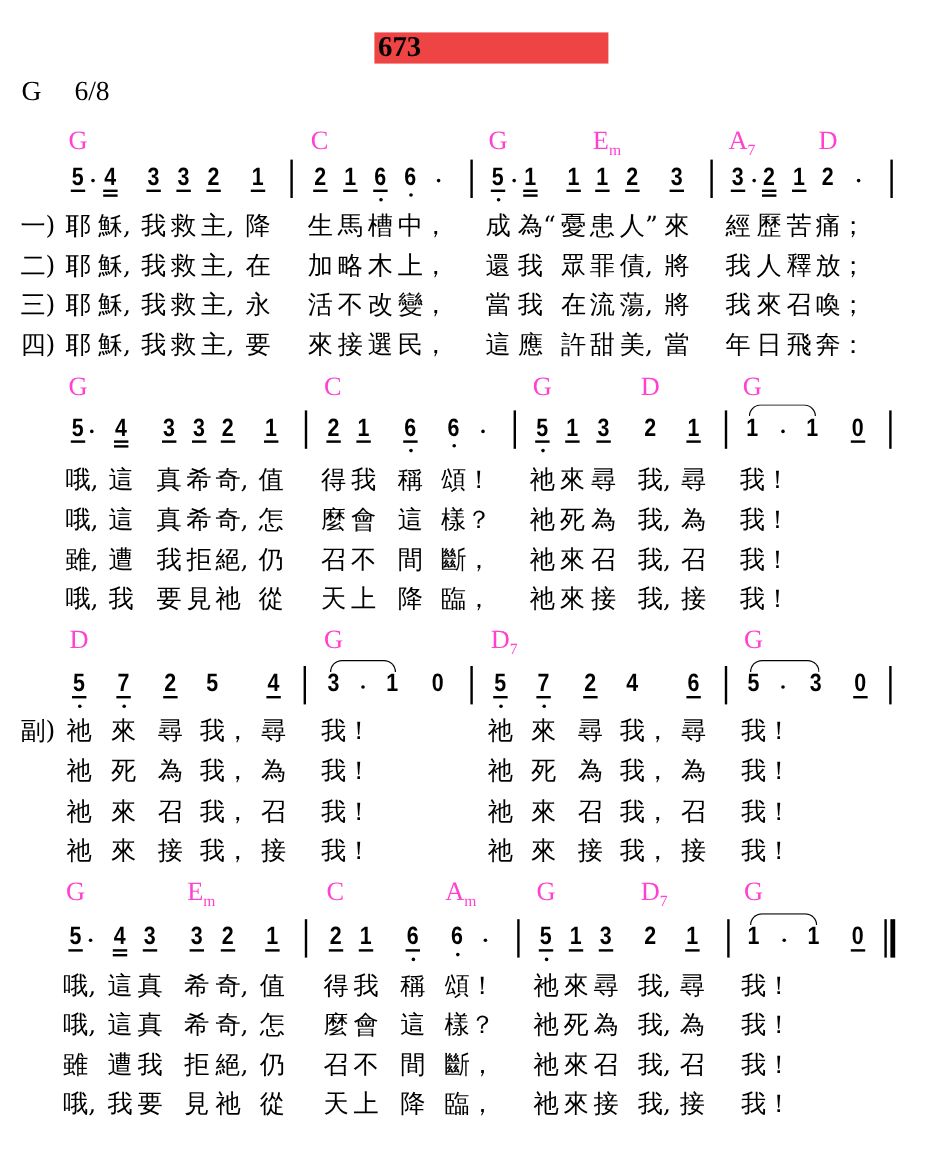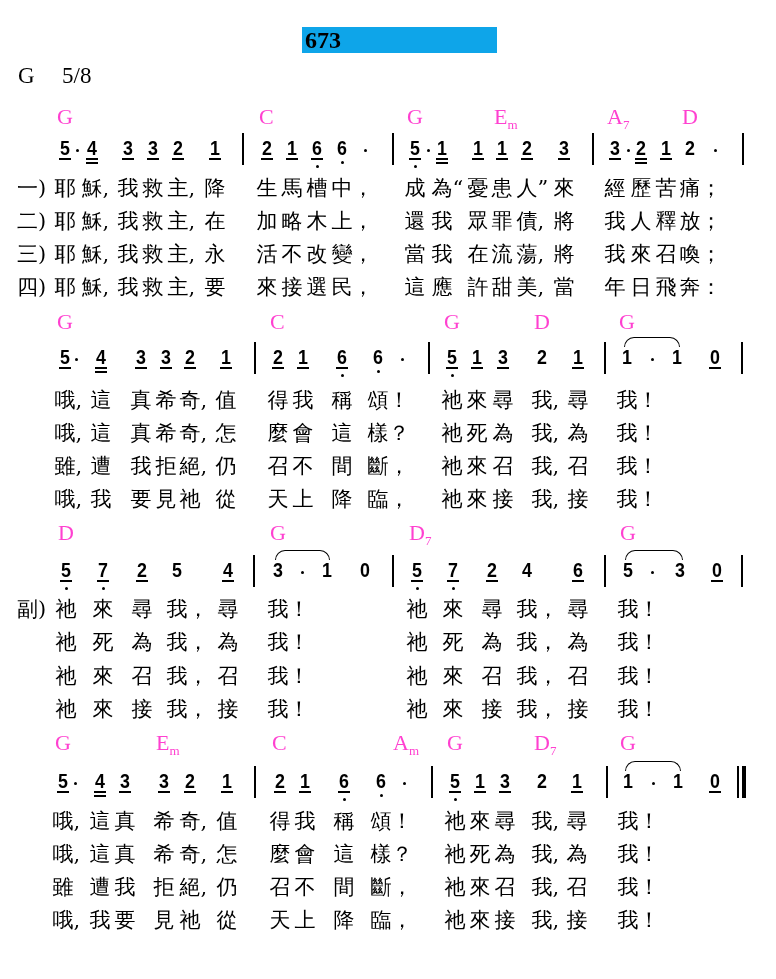--- a/index.html
+++ b/index.html
@@ -6,25 +6,25 @@
     #page {
       position: relative;
       width: 776px;
       height: 979px;
       overflow: hidden;
       background: #ffffff;
       color: #000000;
     }
     .title {
       position: absolute;
-      left: 302px;
+      left: 312px;
       top: 27px;
       width: 195px;
       height: 26px;
-      background: #0ea5e9;
+      background: #ef4444;
       display: flex;
       align-items: center;
       gap: 10px;
       padding-left: 3px;
       box-sizing: border-box;
       white-space: nowrap;
     }
     .title-num {
       font-family: "Liberation Serif", serif;
       font-weight: bold;
@@ -124,21 +124,21 @@
   </style>
 </head>
 <body>
 
 <div id="page">
   <div class="title">
     <span class="title-num">673</span>
   </div>
   <div class="keysig">
     <span class="key">G</span>
-    <span class="time">5/8</span>
+    <span class="time">6/8</span>
   </div>
   <div id="score">
       <div class="system">
         <div class="chord" style="left: 57px; top: 105px; color: rgb(255, 64, 208);"><span class="root">G</span></div>
         <div class="chord" style="left: 259px; top: 105px; color: rgb(255, 64, 208);"><span class="root">C</span></div>
         <div class="chord" style="left: 407px; top: 105px; color: rgb(255, 64, 208);"><span class="root">G</span></div>
         <div class="chord" style="left: 494px; top: 105px; color: rgb(255, 64, 208);"><span class="root">E</span><span class="sub">m</span></div>
         <div class="chord" style="left: 607px; top: 105px; color: rgb(255, 64, 208);"><span class="root">A</span><span class="sub">7</span></div>
         <div class="chord" style="left: 682px; top: 105px; color: rgb(255, 64, 208);"><span class="root">D</span></div>
         <div class="bar" style="left: 242px; top: 133px;"></div>
@@ -452,21 +452,21 @@
           <span class="lyric" style="left: 481.5px; top: 697px;">接</span>
           <span class="lyric" style="left: 516.5px; top: 697px;">我，</span>
           <span class="lyric" style="left: 567.5px; top: 697px;">接</span>
           <span class="lyric" style="left: 617.5px; top: 697px;">我！</span>
         </div>
       </div>
       <div class="system">
         <div class="chord" style="left: 55px; top: 731px; color: rgb(255, 64, 208);"><span class="root">G</span></div>
         <div class="chord" style="left: 156px; top: 731px; color: rgb(255, 64, 208);"><span class="root">E</span><span class="sub">m</span></div>
         <div class="chord" style="left: 272px; top: 731px; color: rgb(255, 64, 208);"><span class="root">C</span></div>
-        <div class="chord" style="left: 393px; top: 731px; color: rgb(255, 64, 208);"><span class="root">A</span><span class="sub">m</span></div>
+        <div class="chord" style="left: 371px; top: 731px; color: rgb(255, 64, 208);"><span class="root">A</span><span class="sub">m</span></div>
         <div class="chord" style="left: 447px; top: 731px; color: rgb(255, 64, 208);"><span class="root">G</span></div>
         <div class="chord" style="left: 534px; top: 731px; color: rgb(255, 64, 208);"><span class="root">D</span><span class="sub">7</span></div>
         <div class="chord" style="left: 620px; top: 731px; color: rgb(255, 64, 208);"><span class="root">G</span></div>
         <div class="bar" style="left: 254px; top: 766px;"></div>
         <div class="bar" style="left: 431px; top: 766px;"></div>
         <div class="bar" style="left: 606px; top: 766px;"></div>
         <div class="bar" style="left: 737px; top: 766px;"></div>
         <div class="bar thick" style="left: 742px; top: 766px;"></div>
         <div class="note" style="left: 53px; top: 769px;"><span class="digit">5</span><div class="uline" style="top: 22px;"></div></div>
         <div class="aug-dot" style="left: 73.5px; top: 782px;"></div>

